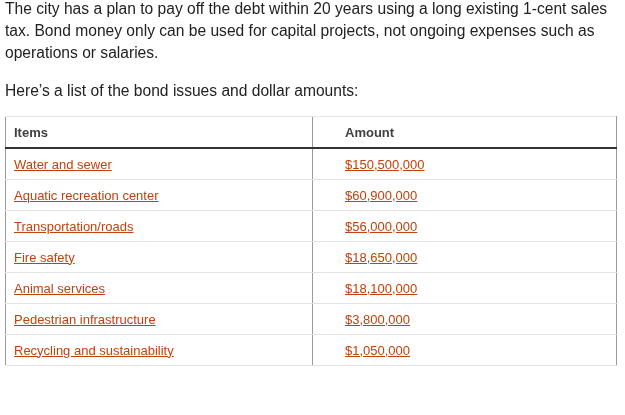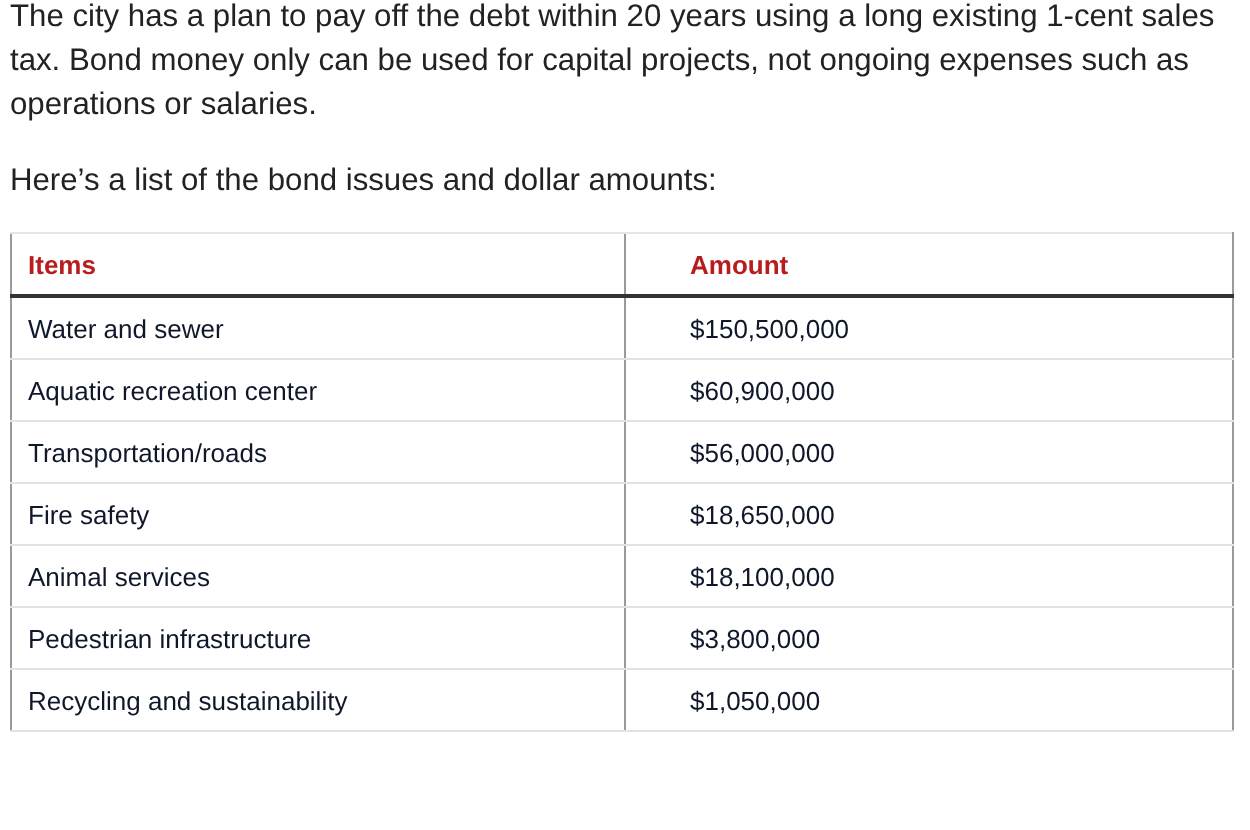--- a/index.html
+++ b/index.html
@@ -25,30 +25,31 @@
     border-collapse: collapse;
     font-size: 13px;
   }
   table.bonds th, table.bonds td {
     text-align: left;
     padding: 0 0 0 8px;
     height: 30px;
     vertical-align: middle;
   }
   table.bonds thead th {
-    color: #b91c1c;
+    color: #404040;
     font-weight: bold;
     font-size: 13px;
     height: 30px;
     border-top: 1px solid #e6e6e6;
     border-bottom: 2px solid #333333;
   }
   table.bonds tbody td {
     border-bottom: 1px solid #e3e3e3;
-    color: #0f172a;
+    color: #c2410c;
+    text-decoration: underline;
   }
   table.bonds th:first-child, table.bonds td:first-child {
     border-left: 1px solid #9a9a9a;
     width: 298px;
   }
   table.bonds th:last-child, table.bonds td:last-child {
     border-left: 1px solid #9a9a9a;
     border-right: 1px solid #9a9a9a;
     padding-left: 32px;
   }

